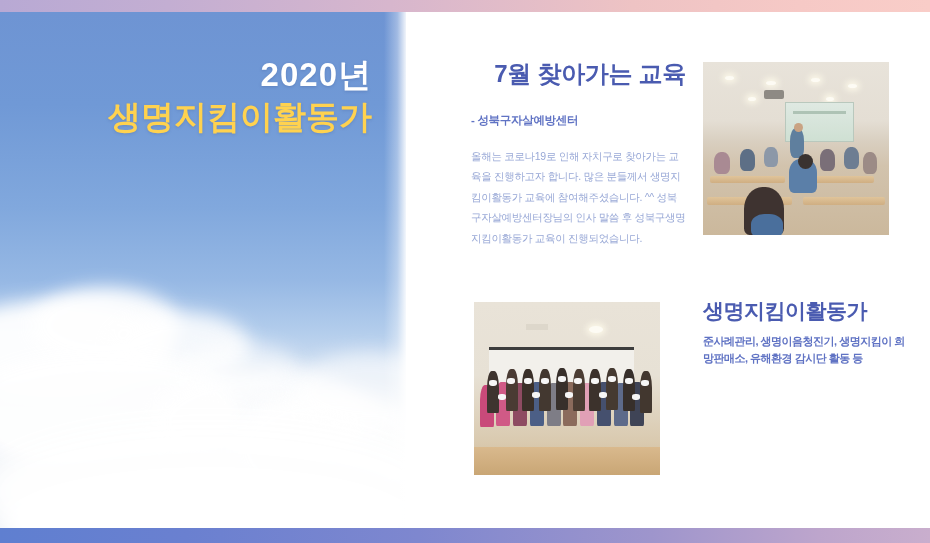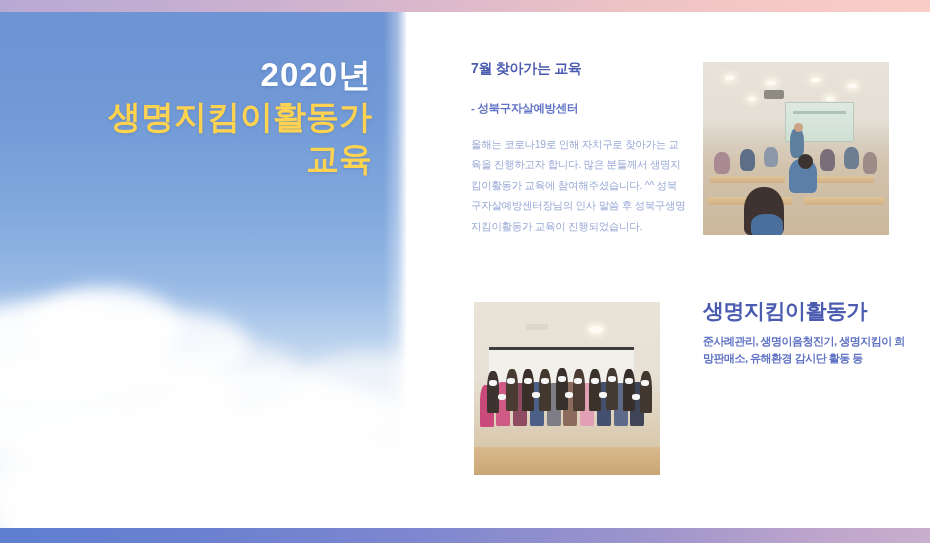--- a/index.html
+++ b/index.html
@@ -97,22 +97,22 @@
   
   .right-panel{
     position:absolute;left:406px;top:12px;width:524px;height:516px;
     background:#ffffff;z-index:12;
   }
 
   
   .block-top{position:absolute;left:0;top:0;width:524px;height:242px;}
   .top-text{position:absolute;left:65px;top:48px;width:215px;}
   .h-top{
-    font-size:14px;font-weight:bold;color:#4a5bb0;
-    letter-spacing:-.3px;line-height:1.2;
+    font-size:24px;font-weight:bold;color:#4a5bb0;
+    letter-spacing:-.3px;line-height:1.2;text-align:right;
   }
   .sub-top{
     margin-top:24px;
     font-size:11.5px;font-weight:bold;color:#6073c4;
     letter-spacing:-.3px;
   }
   .body-top{
     margin-top:18px;
     font-size:10.5px;color:#98a8d6;line-height:1.95;
     letter-spacing:-.3px;
@@ -197,21 +197,20 @@
       <div class="cloud c9"></div>
       <div class="cloud c7"></div>
       <div class="cloud c10"></div>
     </div>
     <div class="left-fade"></div>
 
     <div class="title-wrap">
       <div class="t-year">2020년</div>
       <div class="t-main">
         <span>생명지킴이활동가</span>
-        <span class="line2">교육</span>
       </div>
     </div>
   </div>
 
   <div class="right-panel">
 
     <div class="block-top">
       <div class="top-text">
         <div class="h-top">7월 찾아가는 교육</div>
         <div class="sub-top">- 성북구자살예방센터</div>

